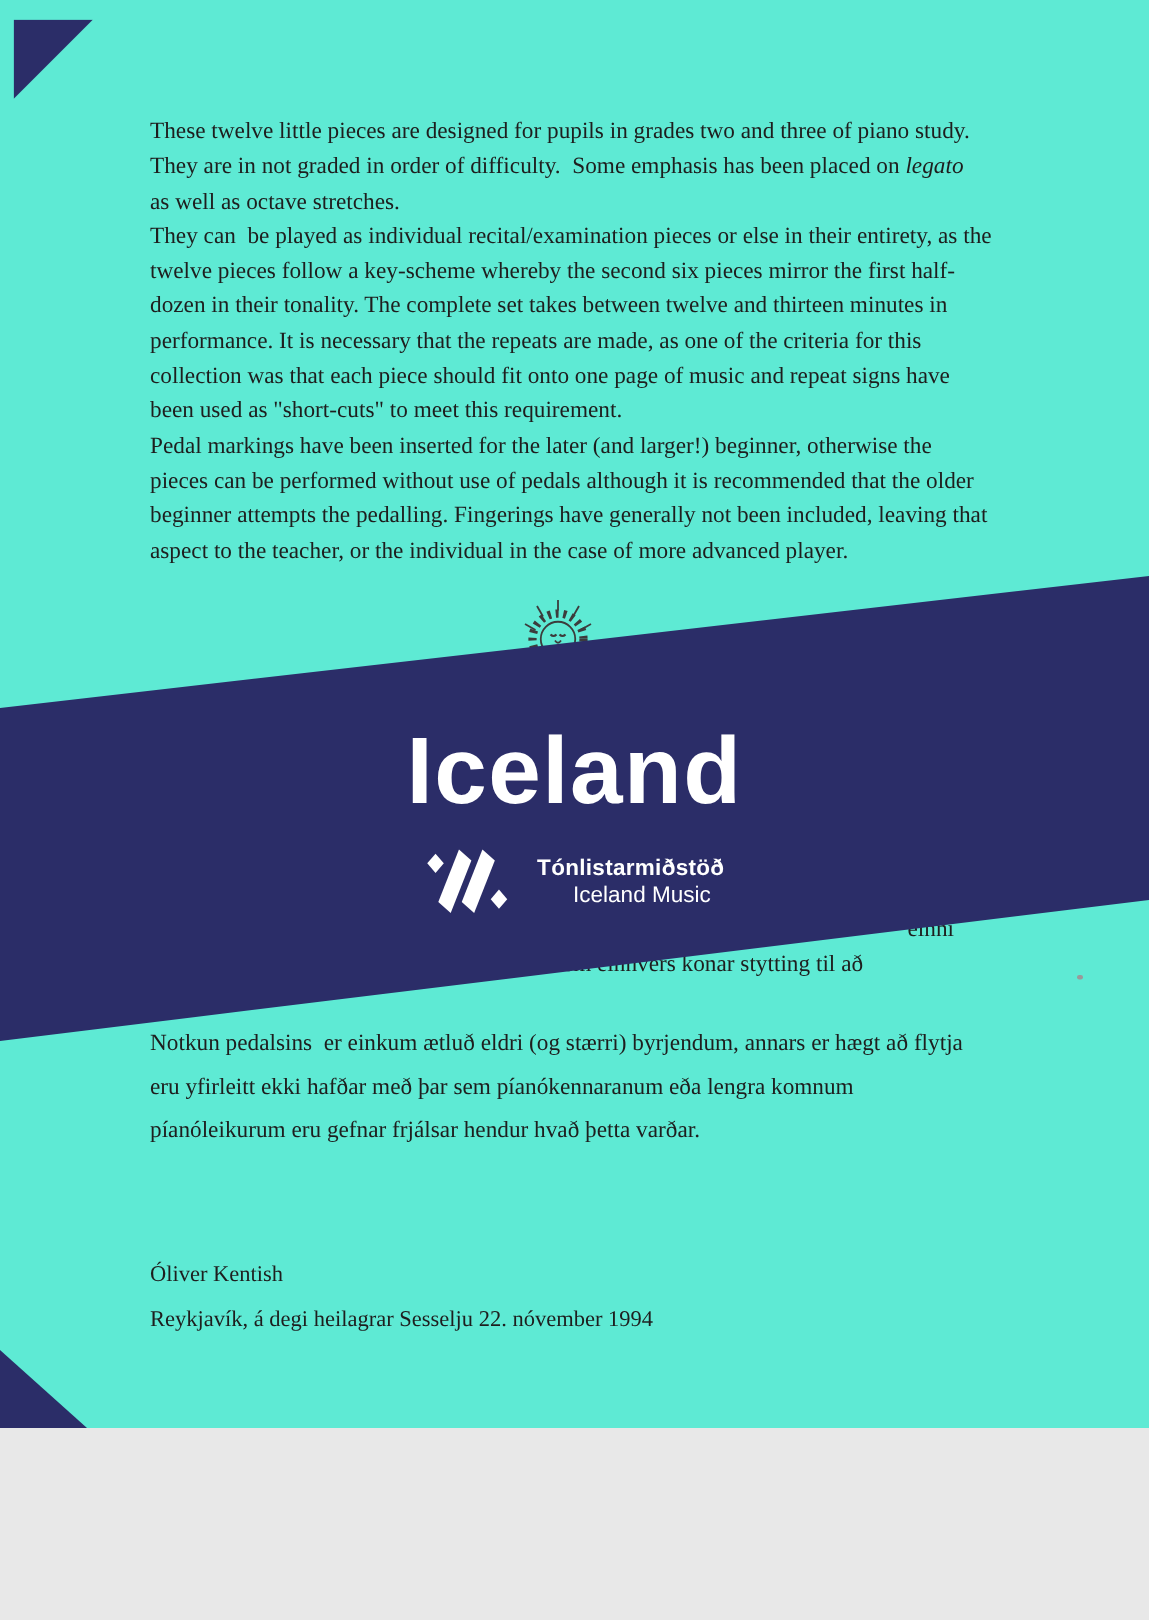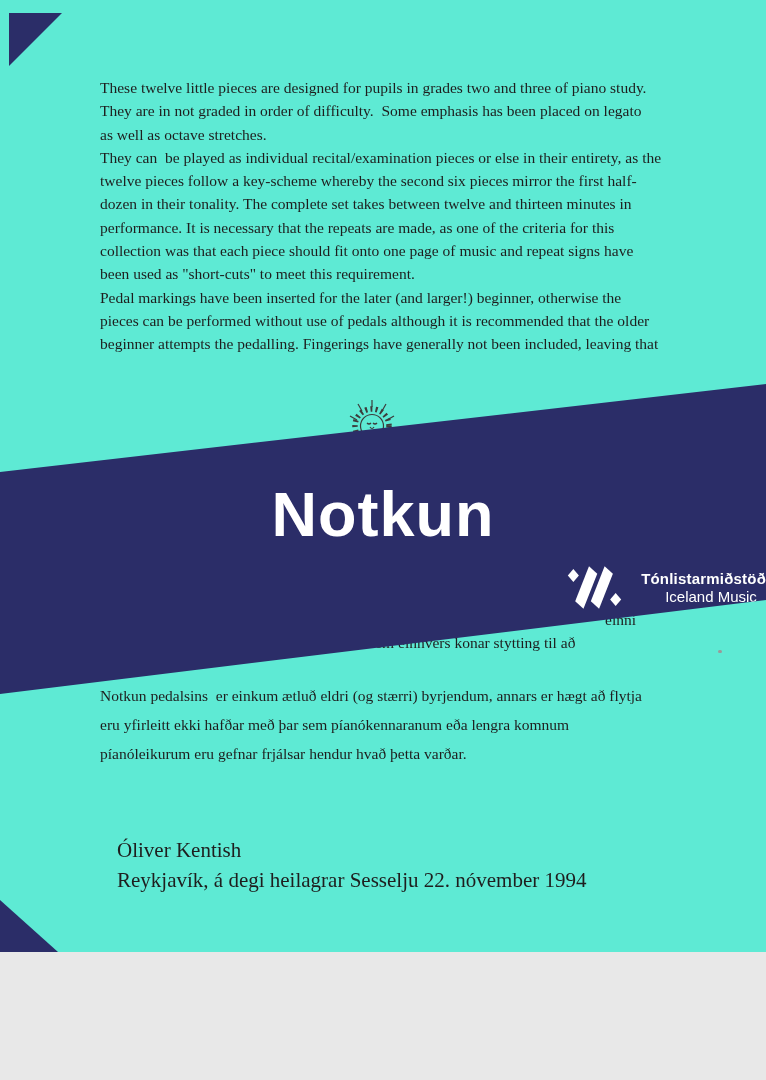--- a/index.html
+++ b/index.html
@@ -15,27 +15,27 @@
 
   
   .corner{position:absolute;background:#2b2d68;z-index:6;}
   .corner-tl{left:9px;top:13px;width:53px;height:53px;clip-path:polygon(0 0,100% 0,0 100%);}
   .corner-bl{left:0;bottom:0;width:58px;height:52px;clip-path:polygon(0 0,100% 100%,0 100%);}
 
   
   .textblock{position:absolute;left:100px;}
   .eng{top:76px;}
   .eng .line{white-space:pre;font-size:15.5px;line-height:23.3px;}
-  .ital{}
+  .ital{font-style:italic;}
 
   .isl{top:681px;}
   .isl .line{white-space:pre;font-size:15.5px;line-height:29.2px;}
 
   .sig{top:836px;}
-  .sig .line{white-space:pre;font-size:21px;line-height:29.5px;margin-left:17px;}
+  .sig .line{white-space:pre;font-size:15px;line-height:29.5px;}
 
   
   .frag{position:absolute;white-space:pre;font-size:15.5px;z-index:1;}
   .frag-a{left:605px;top:611px;}
   .frag-b{left:330px;top:634px;}
   .frag-c{left:118px;top:653px;}
 
   
   .ornament{position:absolute;left:346px;top:396px;z-index:1;}
 
@@ -48,21 +48,21 @@
     color:#ffffff;
   }
   .preview-word{
     position:absolute;left:0;right:0;top:484px;
     text-align:center;
     font-size:63px;font-weight:700;letter-spacing:1px;
     line-height:60px;
   }
   .logo-row{
     position:absolute;left:0;right:0;top:566px;
-    display:flex;justify-content:flex-end;align-items:center;gap:18px;
+    display:flex;justify-content:center;align-items:center;gap:18px;
   }
   .logo-text .t1{font-size:15px;font-weight:700;line-height:18px;letter-spacing:.2px;}
   .logo-text .t2{font-size:15px;font-weight:400;line-height:18px;padding-left:24px;}
 
   .speck{position:absolute;left:718px;top:650px;width:4px;height:3px;background:#9a9a9a;border-radius:2px;z-index:1;}
 </style>
 </head>
 <body>
 
 <div class="page">
@@ -76,20 +76,21 @@
     <div class="line">as well as octave stretches.</div>
     <div class="line">They can  be played as individual recital/examination pieces or else in their entirety, as the</div>
     <div class="line">twelve pieces follow a key-scheme whereby the second six pieces mirror the first half-</div>
     <div class="line">dozen in their tonality. The complete set takes between twelve and thirteen minutes in</div>
     <div class="line">performance. It is necessary that the repeats are made, as one of the criteria for this</div>
     <div class="line">collection was that each piece should fit onto one page of music and repeat signs have</div>
     <div class="line">been used as "short-cuts" to meet this requirement.</div>
     <div class="line">Pedal markings have been inserted for the later (and larger!) beginner, otherwise the</div>
     <div class="line">pieces can be performed without use of pedals although it is recommended that the older</div>
     <div class="line">beginner attempts the pedalling. Fingerings have generally not been included, leaving that</div>
+    <div class="line">aspect to the teacher, or the individual in the case of more advanced player.</div>
   </div>
 
   <svg class="ornament" width="52" height="62" viewBox="0 0 52 62">
     <g stroke="#3c3c3c" fill="none" stroke-width="1.2">
       <circle cx="26" cy="30" r="11.5"></circle>
       <circle cx="26" cy="30" r="17" stroke-width="5.5" stroke-dasharray="2 3.2"></circle>
       <line x1="26" y1="4" x2="26" y2="11"></line>
       <line x1="12" y1="8" x2="16" y2="15"></line>
       <line x1="40" y1="8" x2="36" y2="15"></line>
       <line x1="4" y1="20" x2="11" y2="24"></line>
@@ -99,21 +100,21 @@
       <path d="M21 35 q5 3 10 0" stroke-width="1.2"></path>
     </g>
   </svg>
 
   <div class="frag frag-a">einni</div>
   <div class="frag frag-b">notuð sem einhvers konar stytting til að</div>
   <div class="frag frag-c">markmiði</div>
   <div class="speck"></div>
 
   <div class="banner">
-    <div class="preview-word">Notkun</div>
+    <div class="preview-word">Iceland</div>
     <div class="logo-row">
       <svg width="57" height="43" viewBox="0 0 62 46">
         <g fill="#ffffff">
           <polygon points="8,3 14,10 8,17 2,10"></polygon>
           <polygon points="25,0 34,8 19,46 10,38"></polygon>
           <polygon points="42,0 51,8 36,46 27,38"></polygon>
           <polygon points="54,29 60,36 54,43 48,36"></polygon>
         </g>
       </svg>
       <div class="logo-text">

